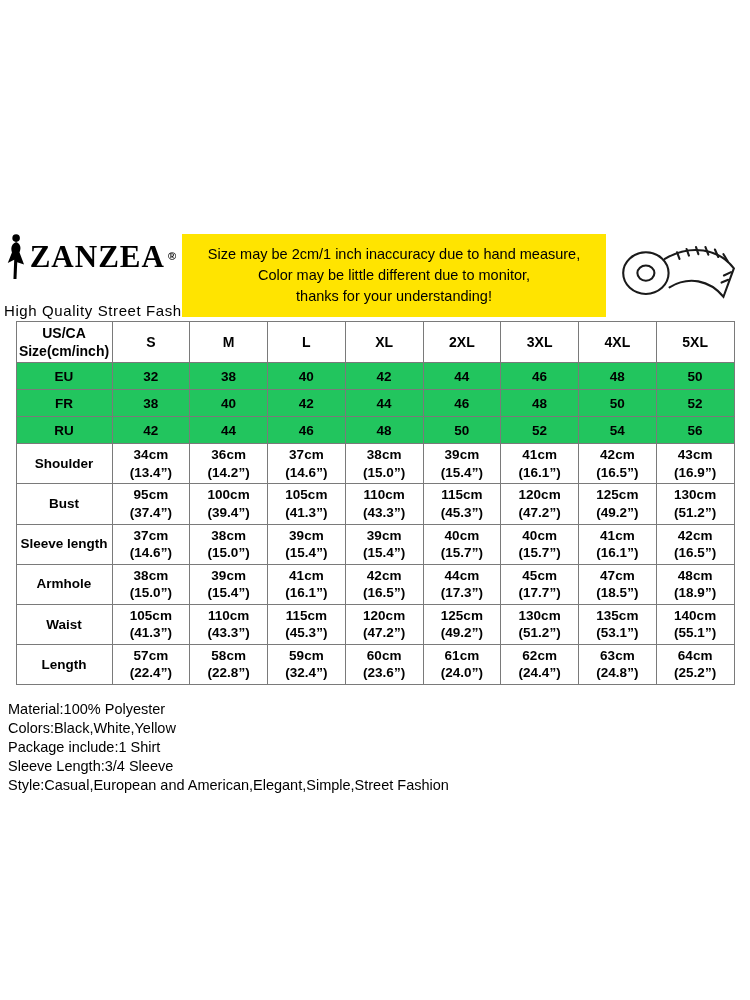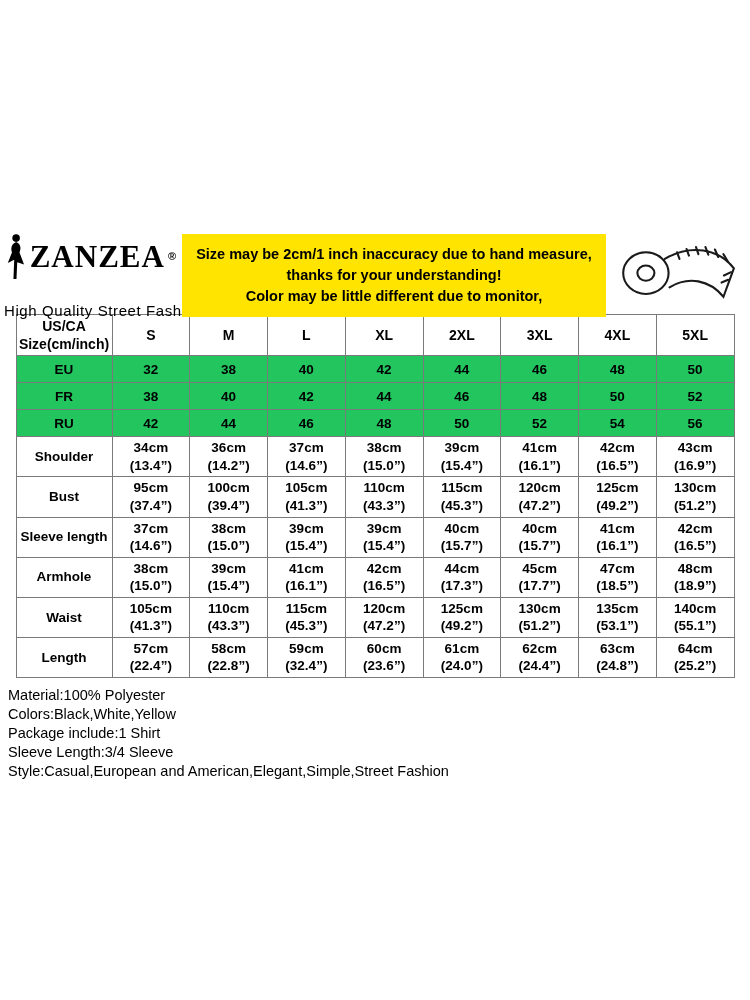--- a/index.html
+++ b/index.html
@@ -49,35 +49,35 @@
   }
   .brand-tagline {
     font-size: 15px;
     letter-spacing: 0.6px;
     margin-top: 20px;
     white-space: nowrap;
   }
   .notice {
     flex: 1 1 auto;
     text-align: center;
-    font-weight: bold;
+    font-weight: normal;
     font-size: 14.5px;
     line-height: 21px;
     padding: 10px 4px;
   }
   .tape-wrap {
     flex: 0 0 auto;
     width: 134px;
     display: flex;
     justify-content: center;
   }
   
   table {
     width: 719px;
-    margin: 4px auto;
+    margin: 11px auto;
     border-collapse: collapse;
     table-layout: fixed;
   }
   th, td {
     border: 1px solid #7a7a7a;
     text-align: center;
     vertical-align: middle;
     font-weight: bold;
     font-size: 13.5px;
     line-height: 1.3;
@@ -114,22 +114,22 @@
           <path d="M16 11 C 10 13.5 8.5 19 10.5 25 L 5 39 L 13.5 34.5 L 12.5 60 L 16.5 60 L 17.5 38 L 26.5 41 L 20.5 25 C 23 19 22 13.5 16 11 Z" fill="#000"></path>
         </svg>
         <span class="brand-name">ZANZEA</span>
         <span class="brand-reg">®</span>
       </div>
       <div class="brand-tagline">High Quality Street Fashion</div>
     </div>
 
     <div class="notice" style="background: rgb(255, 228, 0);">
       <div>Size may be 2cm/1 inch inaccuracy due to hand measure,</div>
+      <div>Color may be little different due to monitor,</div>
       <div>thanks for your understanding!</div>
-      <div>Color may be little different due to monitor,</div>
     </div>
 
     <div class="tape-wrap">
       <svg width="128" height="70" viewBox="0 0 132 74" aria-hidden="true">
         <g fill="none" stroke="#1a1a1a" stroke-width="2.2" stroke-linecap="round">
           <ellipse cx="31" cy="35" rx="24" ry="22"></ellipse>
           <ellipse cx="31" cy="35" rx="9" ry="8"></ellipse>
           <path d="M51 20 C 78 4 108 9 124 30 L 113 60 C 98 42 76 38 56 50"></path>
           <path d="M64 13 l2.5 7"></path>
           <path d="M74 9.5 l2.5 7"></path>

